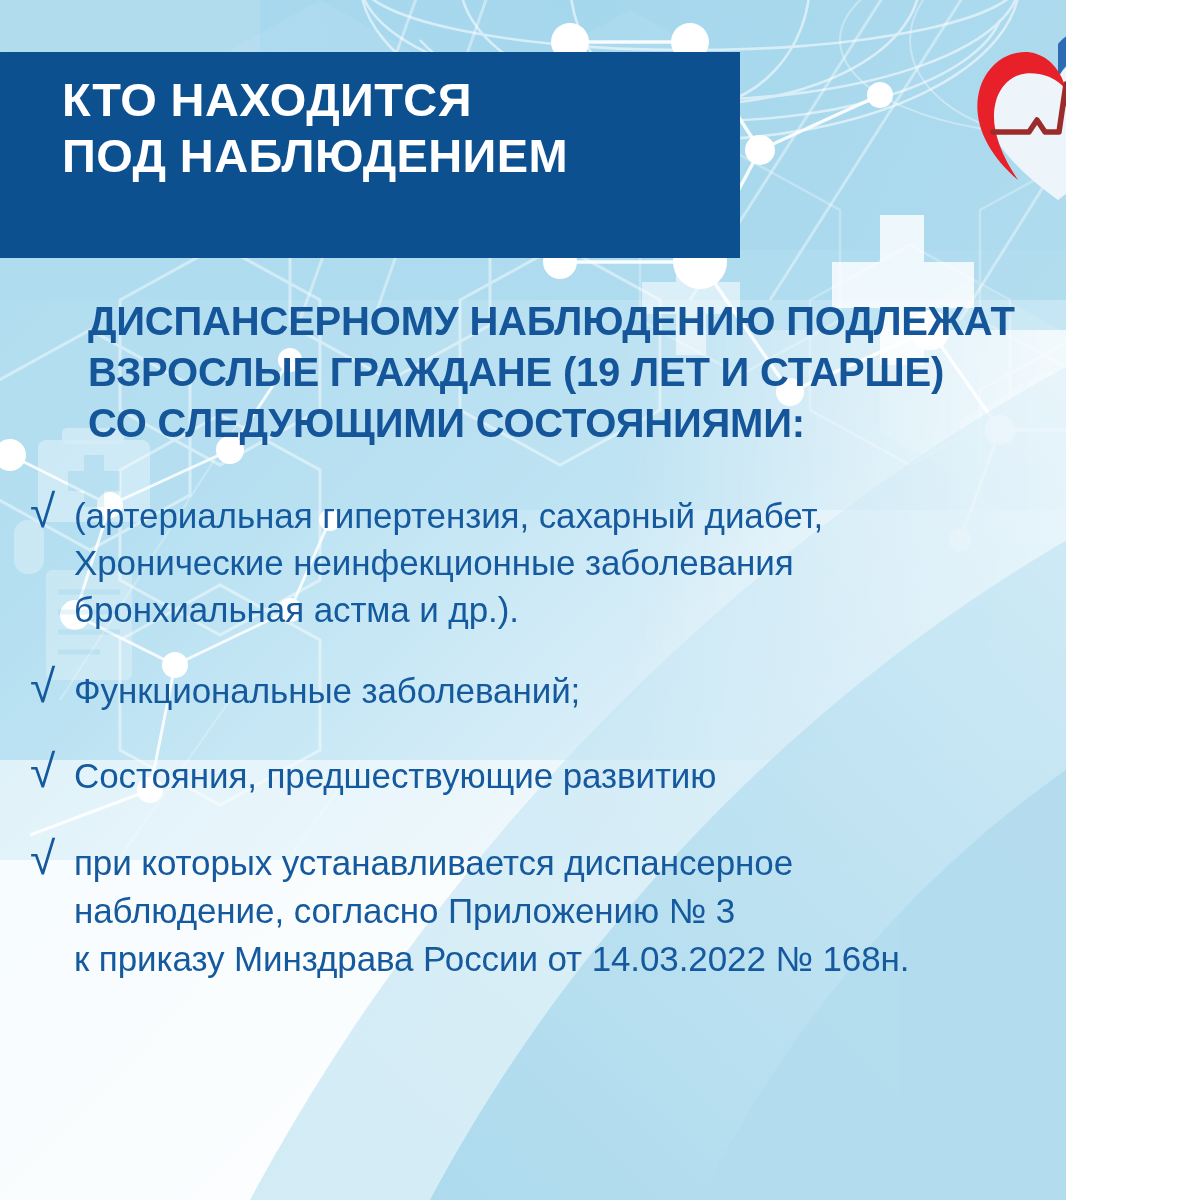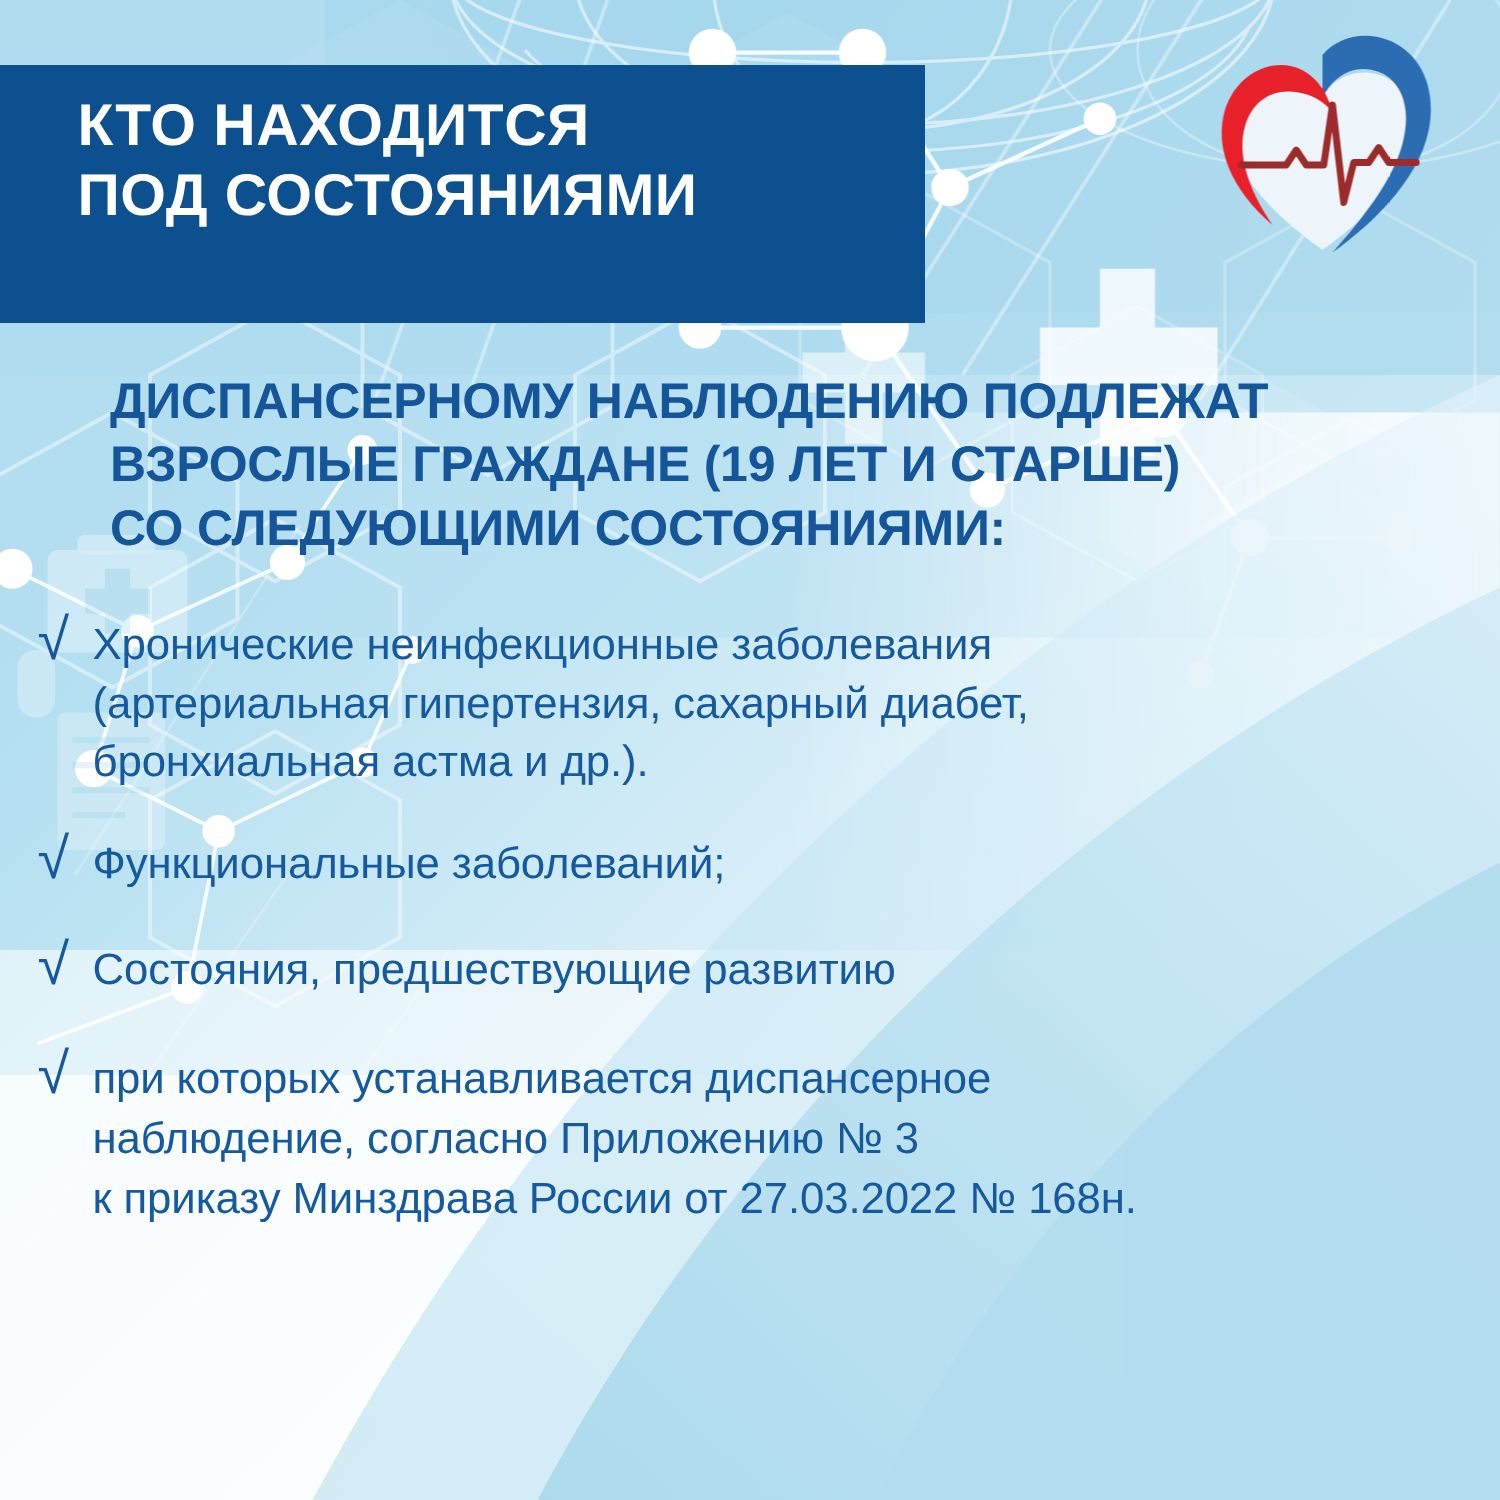--- a/index.html
+++ b/index.html
@@ -10,21 +10,21 @@
   body {
     width: 1200px;
     height: 1200px;
     overflow: hidden;
     font-family: "Liberation Sans", sans-serif;
     background: #ffffff;
   }
 
   #poster {
     position: relative;
-    width: 1200px;
+    width: 1066px;
     height: 1200px;
     overflow: hidden;
     background: #bfe3f2;
   }
 
   
   .bg-svg {
     position: absolute;
     inset: 0;
     width: 1200px;
@@ -306,21 +306,21 @@
       <path d="M1200,300 C820,470 470,790 250,1200 L1200,1200 Z" fill="url(#gArc)" opacity="0.55"></path>
       <path d="M1200,470 C880,620 600,880 430,1200 L1200,1200 Z" fill="url(#gArc2)" opacity="0.75"></path>
       <path d="M1200,690 C1000,790 820,960 700,1200 L1200,1200 Z" fill="#b3dcee" opacity="0.95"></path>
 
       <rect x="0" y="0" width="260" height="60" fill="#ffffff" opacity="0.10"></rect>
     </g>
   </svg>
 
   <div class="banner">
     <div class="banner-line">КТО НАХОДИТСЯ</div>
-    <div class="banner-line">ПОД СОСТОЯНИЯМИ</div>
+    <div class="banner-line">ПОД НАБЛЮДЕНИЕМ</div>
   </div>
 
   <svg class="logo" viewBox="0 0 190 190" xmlns="http://www.w3.org/2000/svg">
 
     <path d="M95 178 C40 138 22 108 22 78 C22 52 41 36 62 36 C78 36 90 46 95 56 C100 46 112 36 128 36 C149 36 168 52 168 78 C168 108 150 138 95 178 Z" fill="#eef5fa"></path>
 
     <path d="M95 22 C108 6 132 2 152 12 C176 24 186 52 180 82 C173 117 143 151 103 180 C136 143 157 112 161 83 C165 57 154 38 135 34 C118 30 103 40 95 56 Z" fill="#2b6cb3"></path>
 
     <path d="M62 30 C42 30 24 44 17 66 C8 96 22 130 55 158 C34 127 27 100 33 79 C39 58 56 48 76 52 C88 54 97 60 103 68 C98 46 82 30 62 30 Z" fill="#e8202a"></path>
 
@@ -331,22 +331,22 @@
     <div class="headline-line">ДИСПАНСЕРНОМУ НАБЛЮДЕНИЮ ПОДЛЕЖАТ</div>
     <div class="headline-line">ВЗРОСЛЫЕ ГРАЖДАНЕ (19 ЛЕТ И СТАРШЕ)</div>
     <div class="headline-line">СО СЛЕДУЮЩИМИ СОСТОЯНИЯМИ:</div>
   </div>
 
   <div class="bullets">
 
     <div class="bullet b1">
       <div class="bullet-check">√</div>
       <div class="bullet-body">
+        <div class="bullet-line">(артериальная гипертензия, сахарный диабет,</div>
         <div class="bullet-line">Хронические неинфекционные заболевания</div>
-        <div class="bullet-line">(артериальная гипертензия, сахарный диабет,</div>
         <div class="bullet-line">бронхиальная астма и др.).</div>
       </div>
     </div>
 
     <div class="bullet b2" style="margin-top:34px;margin-bottom:38px;">
       <div class="bullet-check">√</div>
       <div class="bullet-body">
         <div class="bullet-line">Функциональные заболеваний;</div>
       </div>
     </div>
@@ -356,19 +356,19 @@
       <div class="bullet-body">
         <div class="bullet-line">Состояния, предшествующие развитию</div>
       </div>
     </div>
 
     <div class="bullet b4">
       <div class="bullet-check">√</div>
       <div class="bullet-body">
         <div class="bullet-line">при которых устанавливается диспансерное</div>
         <div class="bullet-line">наблюдение, согласно Приложению № 3</div>
-        <div class="bullet-line">к приказу Минздрава России от 27.03.2022 № 168н.</div>
+        <div class="bullet-line">к приказу Минздрава России от 14.03.2022 № 168н.</div>
       </div>
     </div>
 
   </div>
 
 </div>
 
 </body></html>

